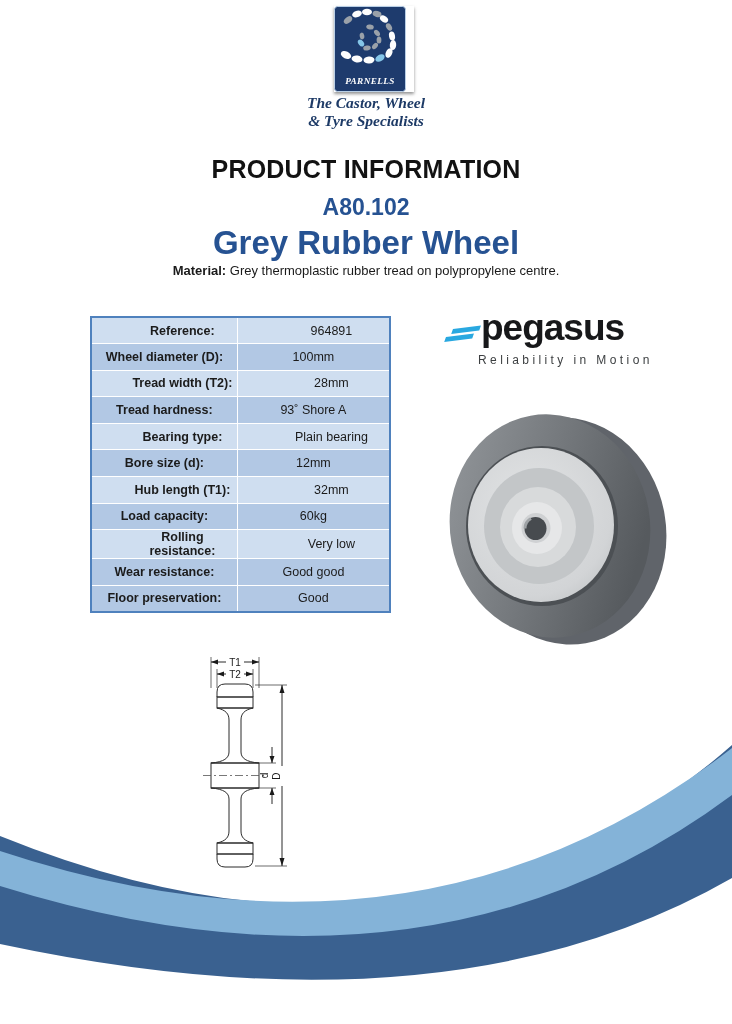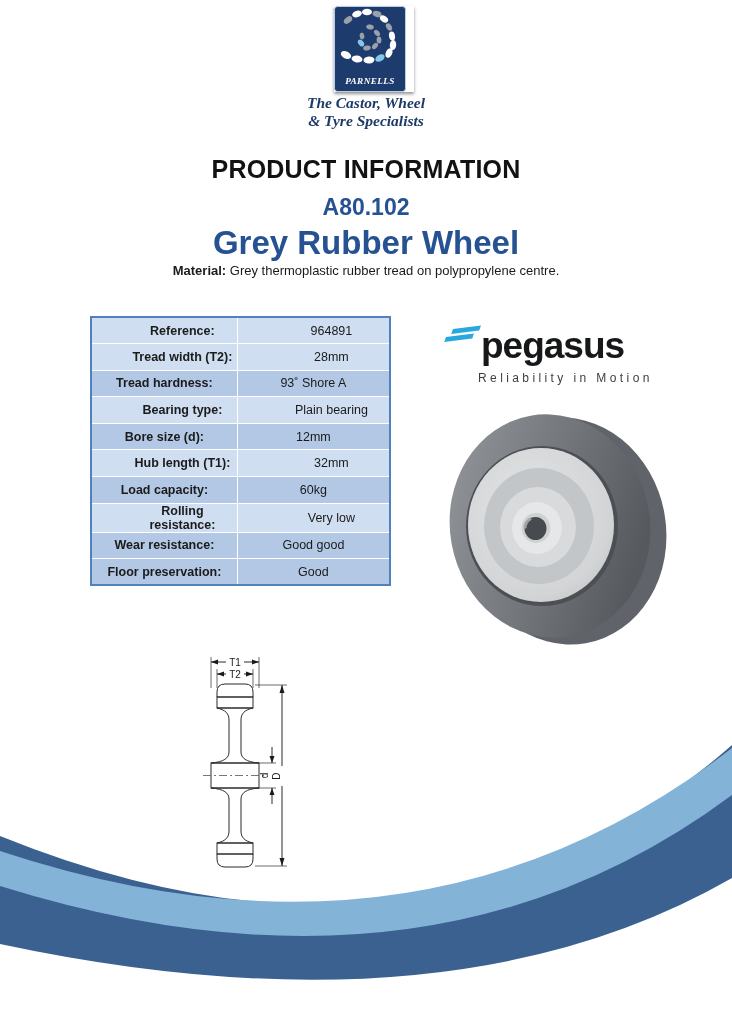--- a/index.html
+++ b/index.html
@@ -55,21 +55,21 @@
   .spec-table td.lbl { width:147px; font-weight:bold; }
   .spec-table td.val { width:154px; }
   .spec-table tr.light td { background:#cfdef0;padding-left:40px; }
   .spec-table tr.dark  td { background:#b2c8e4; }
 
   
   .pegasus { position:absolute; left:441px; top:310px; z-index:3; }
   .pegasus-row { display:flex; align-items:flex-start; }
   .pegasus-stripes { margin-top:10px; }
   .pegasus-word {
-    font-size:37px; font-weight:bold; color:#17181a; letter-spacing:-1px; line-height:36px;margin-top:18px;
+    font-size:37px; font-weight:bold; color:#17181a; letter-spacing:-1px; line-height:36px;
   }
   .pegasus-tagline {
     margin-left:37px; margin-top:7px; font-size:12px; color:#3c3f41;
     letter-spacing:3.4px; white-space:nowrap;
   }
 
   
   .wheel-photo { position:absolute; left:438px; top:400px; z-index:2; }
   .tech-diagram { position:absolute; left:190px; top:646px; z-index:2; }
   .diag-line { stroke:#2b2b2b; stroke-width:1; fill:none; }
@@ -125,20 +125,24 @@
   <div class="product-code">A80.102</div>
   <div class="product-name">Grey Rubber Wheel</div>
   <div class="material-line"><b>Material:</b><span> Grey thermoplastic rubber tread on polypropylene centre.</span></div>
 
   <table class="spec-table">
     <tbody>
       <tr class="light">
           <td class="lbl">Reference:</td>
           <td class="val">964891</td>
         </tr>
+      <tr class="dark">
+          <td class="lbl">Wheel diameter (D):</td>
+          <td class="val">100mm</td>
+        </tr>
       <tr class="light">
           <td class="lbl">Tread width (T2):</td>
           <td class="val">28mm</td>
         </tr>
       <tr class="dark">
           <td class="lbl">Tread hardness:</td>
           <td class="val">93˚ Shore A</td>
         </tr>
       <tr class="light">
           <td class="lbl">Bearing type:</td>

